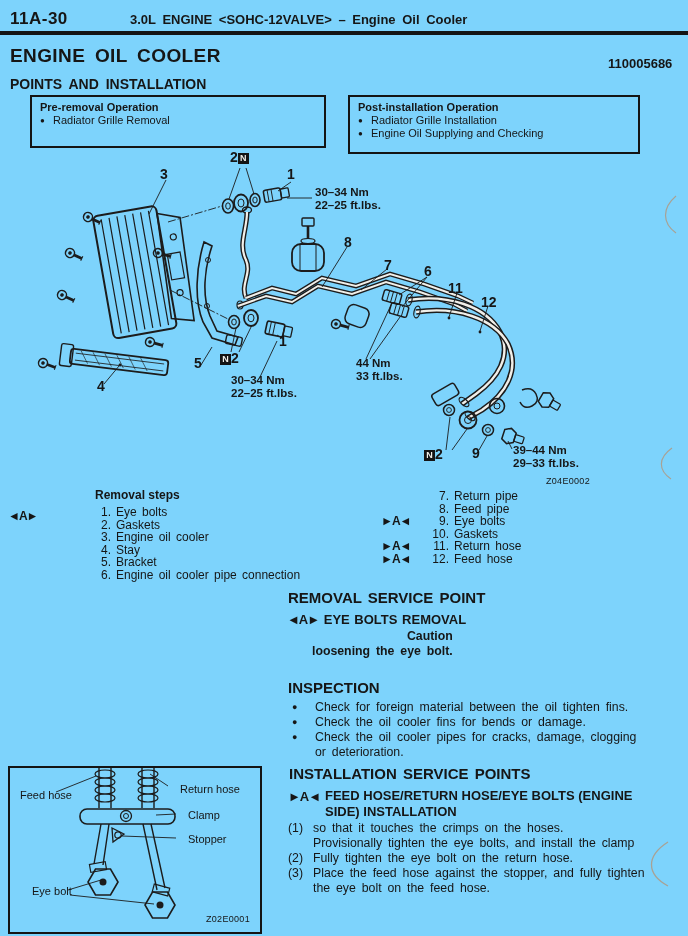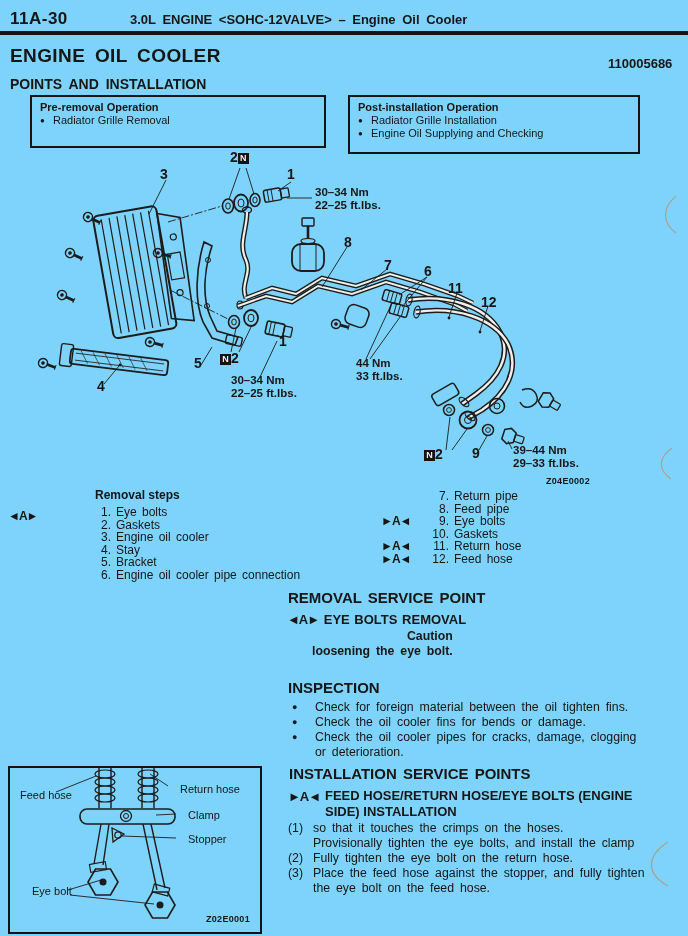--- a/index.html
+++ b/index.html
@@ -11,21 +11,21 @@
   .rule{background:#141414;}
   .h1{font-size:19px;font-weight:bold;letter-spacing:.4px;word-spacing:4px;}
   .docnum{font-size:13px;font-weight:bold;}
   .h2{font-size:14px;font-weight:bold;word-spacing:3px;}
   .opbox{border:2px solid #141414;box-sizing:border-box;padding:3px 8px;}
   .opbox-title{font-size:11px;font-weight:bold;line-height:14px;}
   .opbox-item{font-size:11px;line-height:13px;display:flex;}
   .opbox-item .blt{width:13px;font-size:8px;line-height:13px;}
   .callout{font-size:14px;font-weight:bold;white-space:nowrap;}
   .torque{font-size:11.5px;font-weight:bold;line-height:13px;white-space:nowrap;}
-  .figcode{font-size:9px;font-weight:bold;letter-spacing:.3px;}
+  .figcode{font-size:9px;font-weight:normal;letter-spacing:.3px;}
   .nbadge{display:inline-block;width:11px;height:11px;background:#141414;color:#f1efe9;
           font-size:9px;font-weight:bold;text-align:center;line-height:11px;vertical-align:1px;}
   .listtitle{font-size:12px;font-weight:bold;}
   .marker{font-size:12px;font-weight:bold;letter-spacing:-1px;white-space:nowrap;}
   .plist{font-size:12px;}
   .plist .row{line-height:12.6px;white-space:nowrap;}
   .plist .mk{display:inline-block;width:50px;font-weight:bold;letter-spacing:-1px;}
   .plist .num{display:inline-block;width:18px;text-align:right;}
   .plist .txt{margin-left:5px;word-spacing:2px;}
   .h3{font-size:15px;font-weight:bold;word-spacing:2px;white-space:nowrap;}

